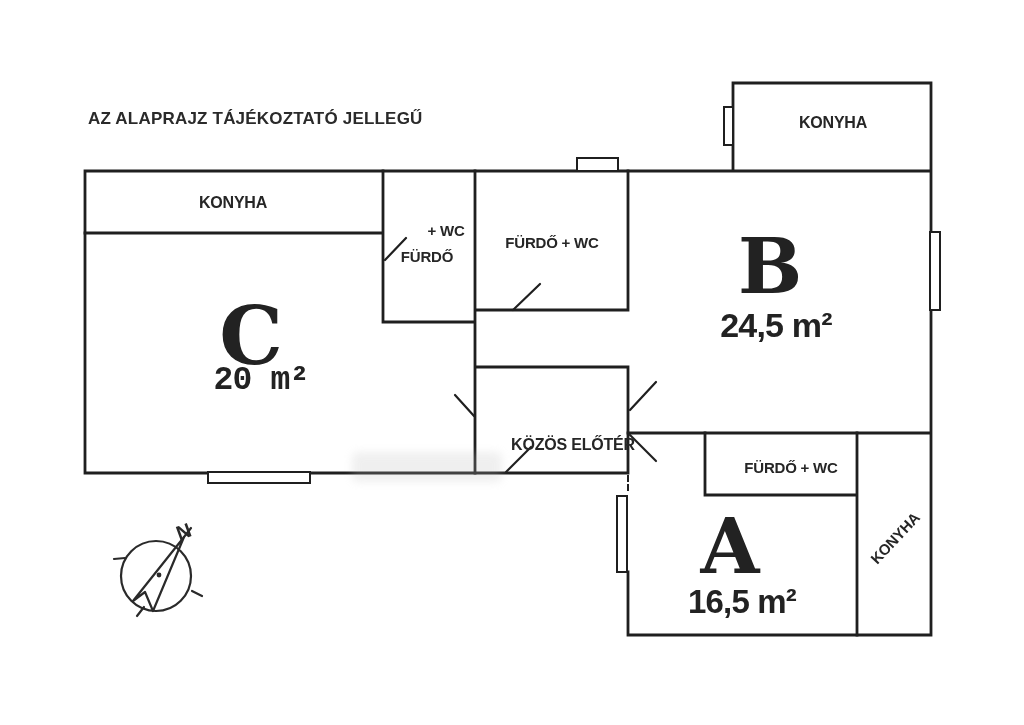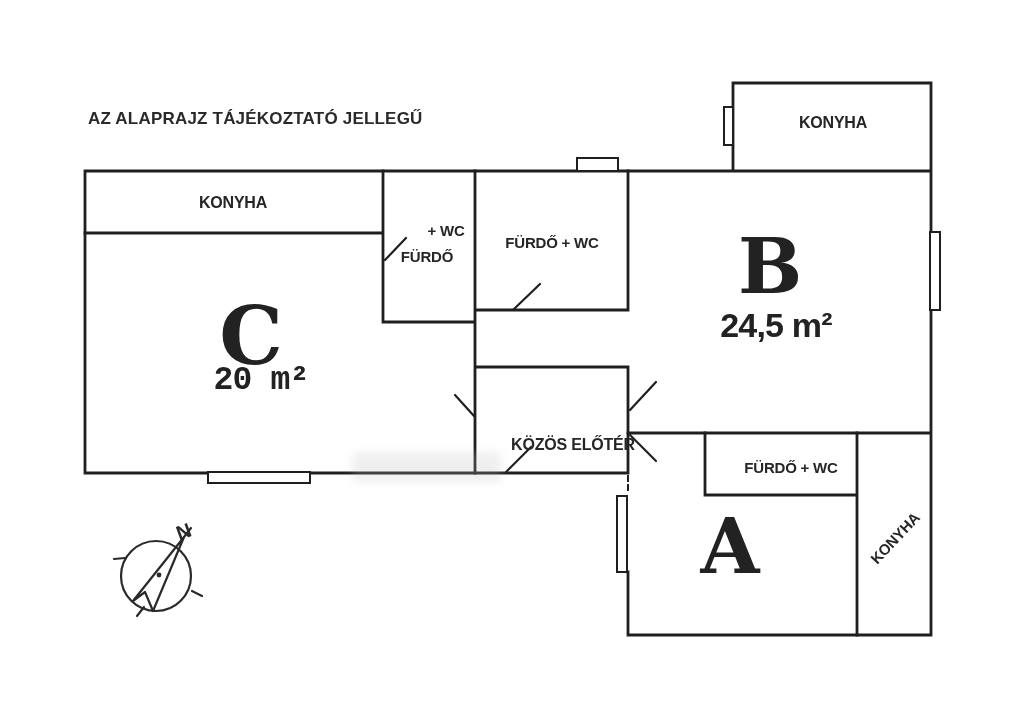--- a/index.html
+++ b/index.html
@@ -133,14 +133,15 @@
   <div class="label" style="left:791px;top:467px;">FÜRDŐ + WC</div>
   <div class="label rot" style="left:895px;top:538px;">KONYHA</div>
 
   <div class="big-letter" style="left:251px;top:336px;font-size:80px;">C</div>
   <div class="area" style="left:261px;top:380px;font-family:Liberation Mono, monospace;">20 m²</div>
 
   <div class="big-letter" style="left:770px;top:267px;font-size:76px;">B</div>
   <div class="area" style="left:776px;top:325px;font-size:34px;">24,5 m²</div>
 
   <div class="big-letter" style="left:730px;top:547px;font-size:76px;">A</div>
+  <div class="area" style="left:742px;top:602px;">16,5 m²</div>
 
 </div>
 
 </body></html>

